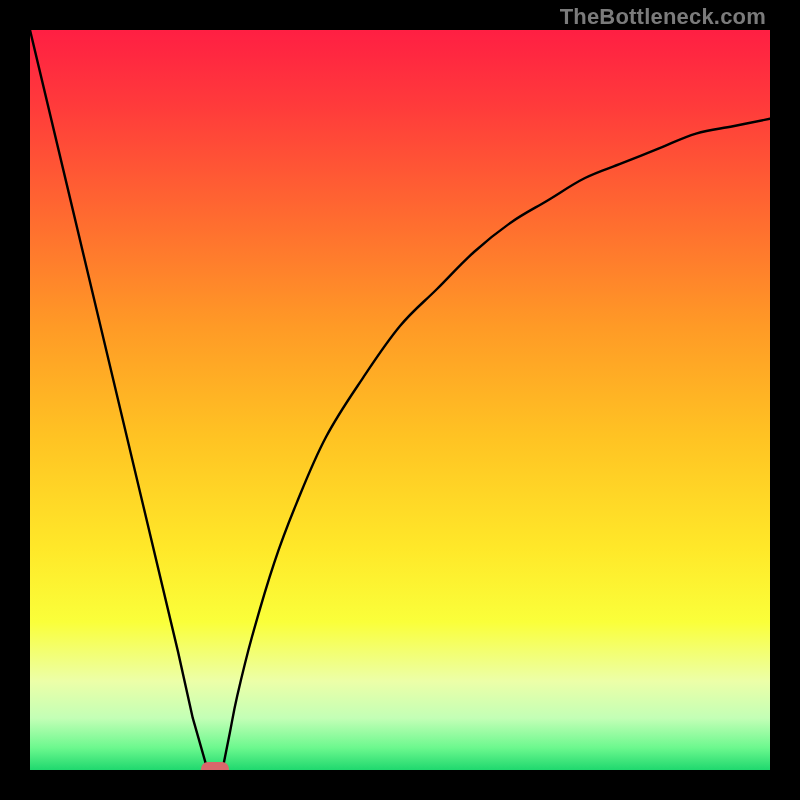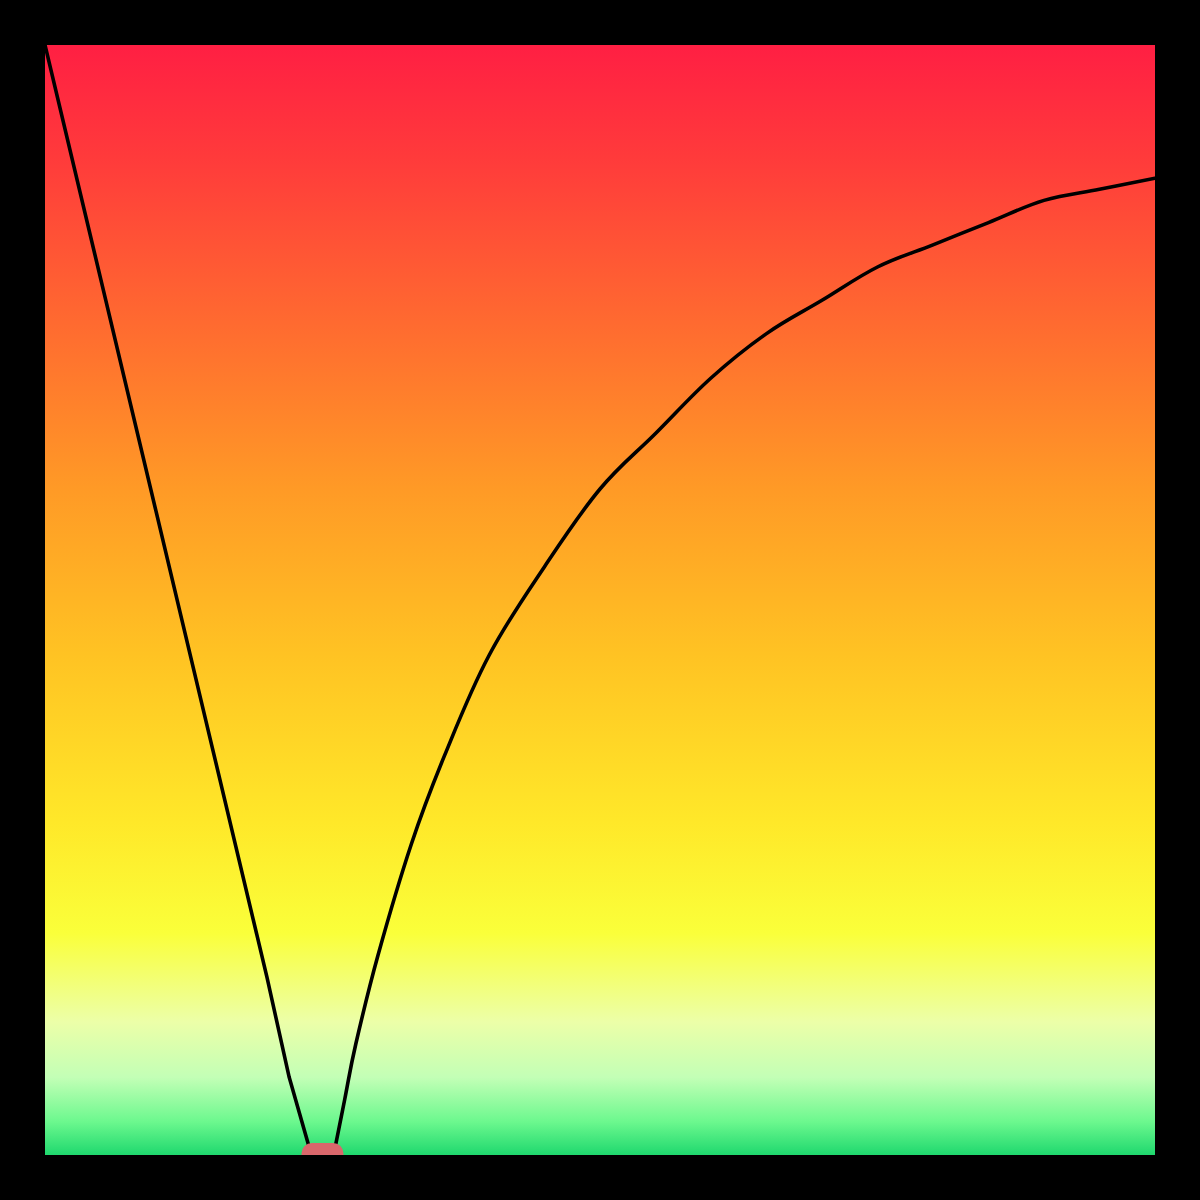--- a/index.html
+++ b/index.html
@@ -113,13 +113,14 @@
     </svg>
 
     <div class="minimum-marker" style="left: 171px; top: 732px;"></div>
   </div>
 
   <div class="axis-top"></div>
   <div class="axis-right"></div>
   <div class="axis-left"></div>
   <div class="axis-bottom"></div>
 
+  <div class="watermark">TheBottleneck.com</div>
 </div>
 
 </body></html>

